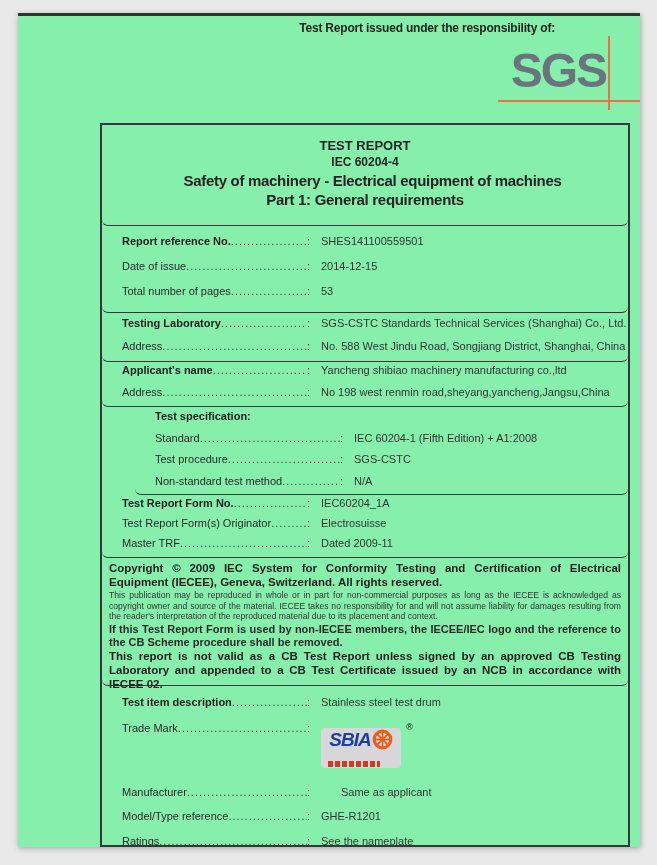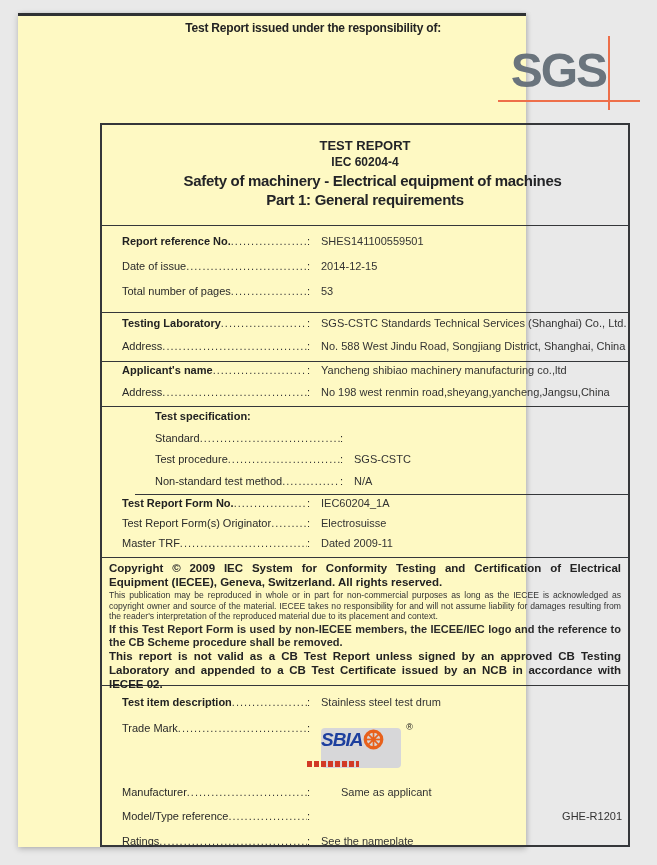--- a/index.html
+++ b/index.html
@@ -5,22 +5,22 @@
   * { margin:0; padding:0; box-sizing:border-box; }
   html,body { width:657px; height:865px; }
   body {
     background:#e9e9e9;
     font-family:"Liberation Sans","DejaVu Sans",sans-serif;
     color:#2a2a2a;
     position:relative;
     overflow:hidden;
   }
   .page {
-    position:absolute; left:18px; top:13px; width:508px; height:834px;
-    background:#fef9c3;
+    position:absolute; left:18px; top:13px; width:622px; height:834px;
+    background:#86efac;
     border-top:3px solid #2f3133;
     box-shadow:0 2px 6px rgba(0,0,0,0.22), 2px 0 4px rgba(0,0,0,0.08);
   }
   .top-caption {
     position:absolute; top:5px; right:85px;
     font-size:12px; font-weight:bold; color:#232323;
     letter-spacing:-0.2px;
   }
   
   .sgs-logo { position:absolute; left:480px; top:20px; width:142px; height:92px; }
@@ -31,21 +31,21 @@
   }
   .sgs-vline { position:absolute; left:110px; top:0; width:2px; height:74px; }
   .sgs-hline { position:absolute; left:0; top:64px; width:142px; height:2px; }
   
   .report-table {
     position:absolute; left:82px; top:107px; width:530px; height:724px;
     border:2px solid #35373a;
     display:flex; flex-direction:column;
     font-size:11px;
   }
-  .sec { border-bottom:1.5px solid #35373a; flex:none; }
+  .sec { border-bottom:1.5px solid #35373a; flex:none;border-radius:6px; }
   .sec:last-child { border-bottom:none; flex:1; }
   .sec-header { height:101px; padding-top:12px; text-align:center; font-weight:bold; color:#232427; }
   .hl1 { font-size:13px; line-height:17px; }
   .hl2 { font-size:12px; line-height:17px; }
   .hl3 { font-size:15px; line-height:19px; letter-spacing:-0.3px;padding-left:15px; }
   .hl4 { font-size:15px; line-height:19px; letter-spacing:-0.3px; }
   .sec-report    { height:87px; padding-top:9px; }
   .sec-lab       { height:49px; padding-top:4px; }
   .sec-applicant { height:45px; padding-top:2px; }
   .sec-spec      { height:88px; padding-top:3px;margin-left:33px; }
@@ -64,28 +64,28 @@
   .value { padding-left:11px; white-space:nowrap; color:#333; }
   .b { font-weight:bold; color:#222; }
   
   .cp-bold   { font-size:11.5px; font-weight:bold; line-height:14px; text-align:justify; color:#222; }
   .cp-small  { font-size:8.6px; line-height:10.6px; text-align:justify; margin-top:1px; color:#333; }
   .cp-normal { font-size:11px; line-height:13px; text-align:justify; margin-top:1px;font-weight:bold; }
   
   .row-item   { height:auto; margin-top:8px; }
   .row-tm     { height:auto; margin-top:14px; align-items:flex-start; }
   .row-manu   { height:auto; margin-top:16px;gap:20px; }
-  .row-model  { height:auto; margin-top:12px;justify-content:space-between; }
+  .row-model  { height:auto; margin-top:12px; }
   .row-rating { height:auto; margin-top:13px; }
   
   .tm-logo { position:relative; margin-left:11px; width:92px; height:48px; }
   .tm-bg {
     position:absolute; left:0; top:6px; width:80px; height:40px;
     background:#d7d7d9; border-radius:4px;
-    display:flex; flex-direction:column; align-items:flex-start; justify-content:center;gap:10px;
+    display:flex; flex-direction:column; align-items:center; justify-content:center;gap:10px;
   }
   .tm-line1 { display:flex; align-items:center; }
   .tm-text {
     font-weight:bold; font-style:italic; font-size:19px; letter-spacing:-1px;
     line-height:20px;
   }
   .tm-wheel { margin-left:1px; }
   .tm-redstrip {
     width:52px; height:6px; margin-top:1px; margin-left:-14px;
     background:repeating-linear-gradient(90deg,#d23a26 0 5px,rgba(0,0,0,0) 5px 7px);
@@ -182,20 +182,21 @@
     <div class="sec sec-spec">
       <div class="row">
         <span class="lbl b">Test specification:</span>
       </div>
       <div class="row">
         <span class="lblbox">
             <span class="lbl">Standard</span>
             <span class="leader">........................................................................................................</span>
             <span class="colon">:</span>
           </span>
+        <span class="value">IEC 60204-1 (Fifth Edition) + A1:2008</span>
       </div>
       <div class="row">
         <span class="lblbox">
             <span class="lbl">Test procedure</span>
             <span class="leader">........................................................................................................</span>
             <span class="colon">:</span>
           </span>
         <span class="value">SGS-CSTC</span>
       </div>
       <div class="row">

